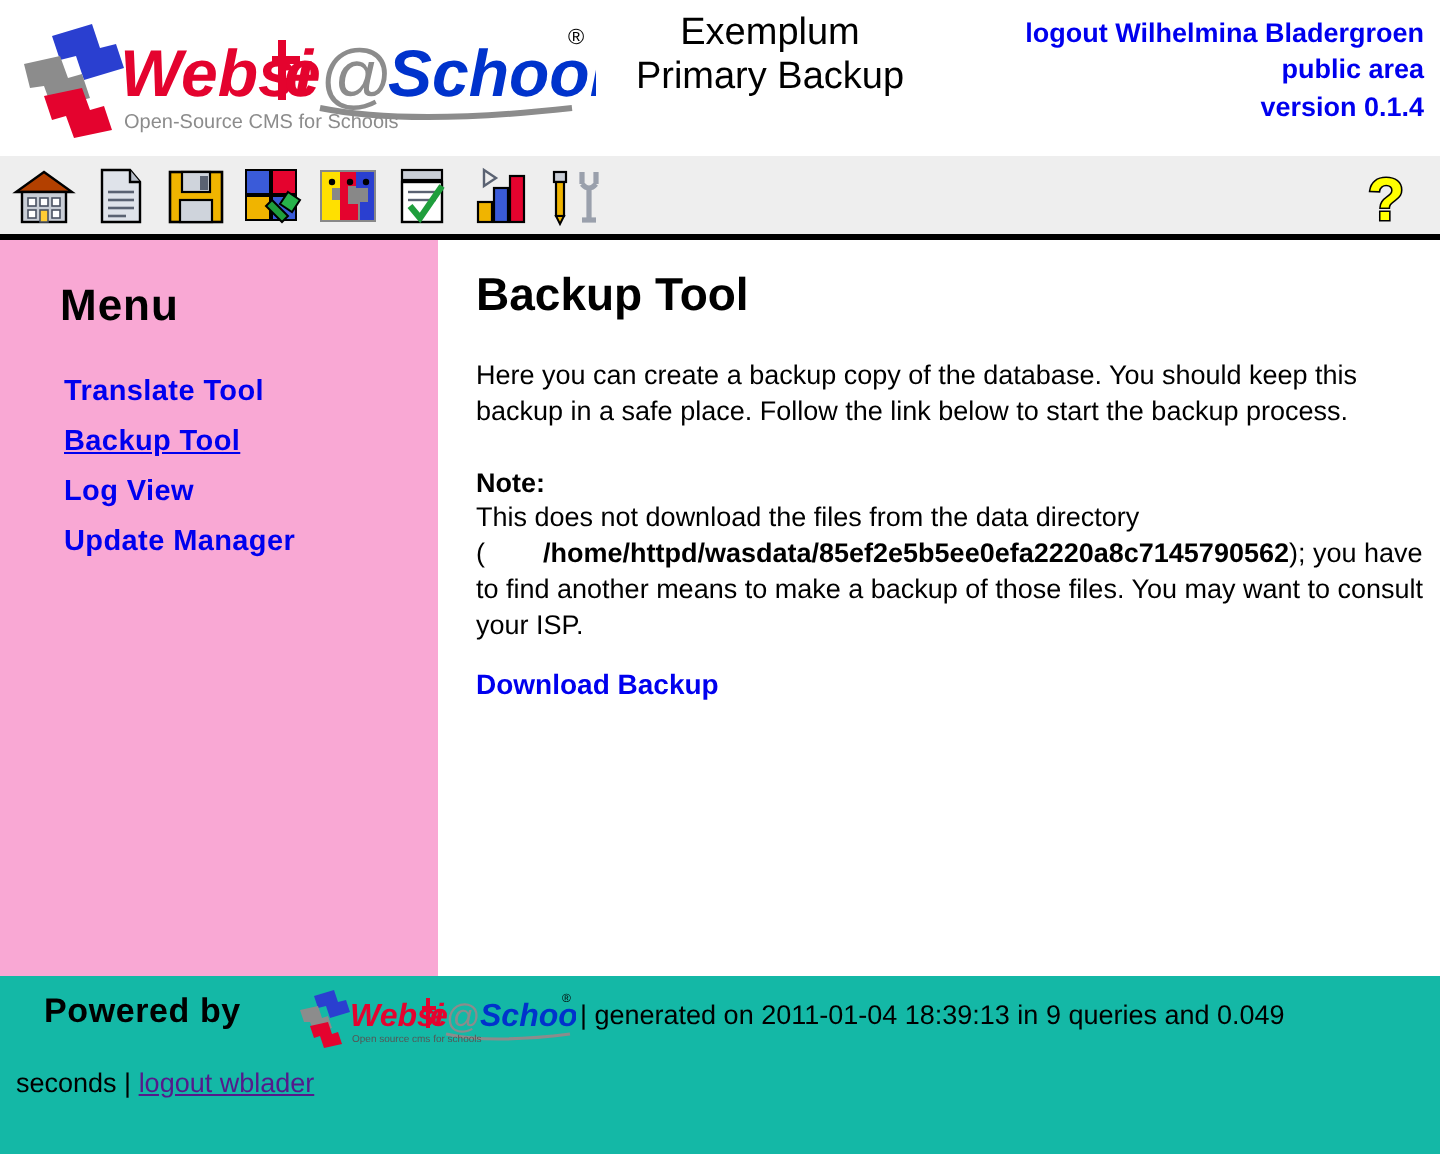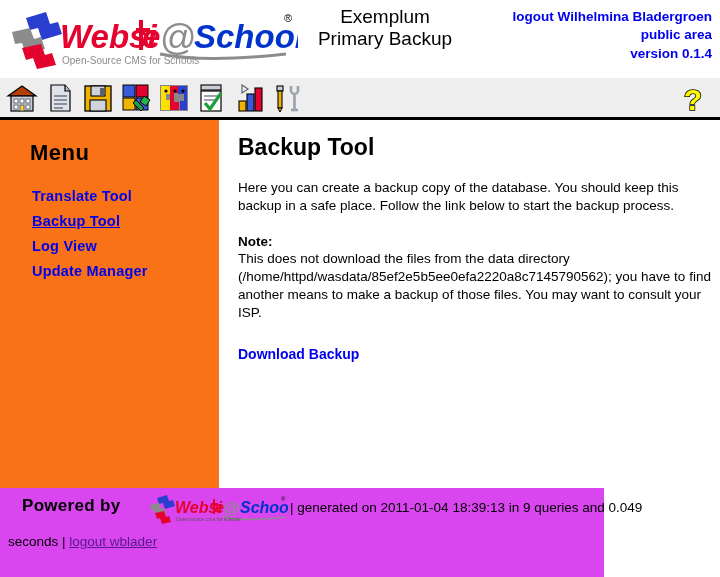--- a/index.html
+++ b/index.html
@@ -92,21 +92,21 @@
   .page-body {
     position: relative;
     height: 368px;
   }
   .sidebar {
     position: absolute;
     left: 0;
     top: 0;
     width: 219px;
     height: 368px;
-    background: #f97316;
+    background: #f9a8d4;
     box-sizing: border-box;
   }
   .menu-title {
     margin: 20px 0 0 30px;
     font-size: 22px;
     font-weight: bold;
     color: #000000;
     letter-spacing: 0.5px;
   }
   .menu-list {
@@ -145,39 +145,40 @@
   .content p {
     margin: 18px 0 0 0;
     font-size: 13.5px;
     line-height: 1.32;
     color: #000000;
   }
   .note-label {
     font-weight: bold;
   }
   .path {
-    font-weight: normal;
+    font-weight: bold;
+    padding-left: 29px;
   }
   .dl-link {
     display: inline-block;
-    margin-top: 24px;
+    margin-top: 12px;
     font-size: 14px;
     font-weight: bold;
     color: #0000ee;
     text-decoration: none;
   }
 
   
   .footer {
     position: absolute;
     left: 0;
     bottom: 0;
-    width: 604px;
+    width: 720px;
     height: 89px;
-    background: #d946ef;
+    background: #14b8a6;
   }
   .footer-row1 {
     position: relative;
     height: 44px;
   }
   .powered-by {
     position: absolute;
     left: 22px;
     top: 8px;
     font-size: 17px;

